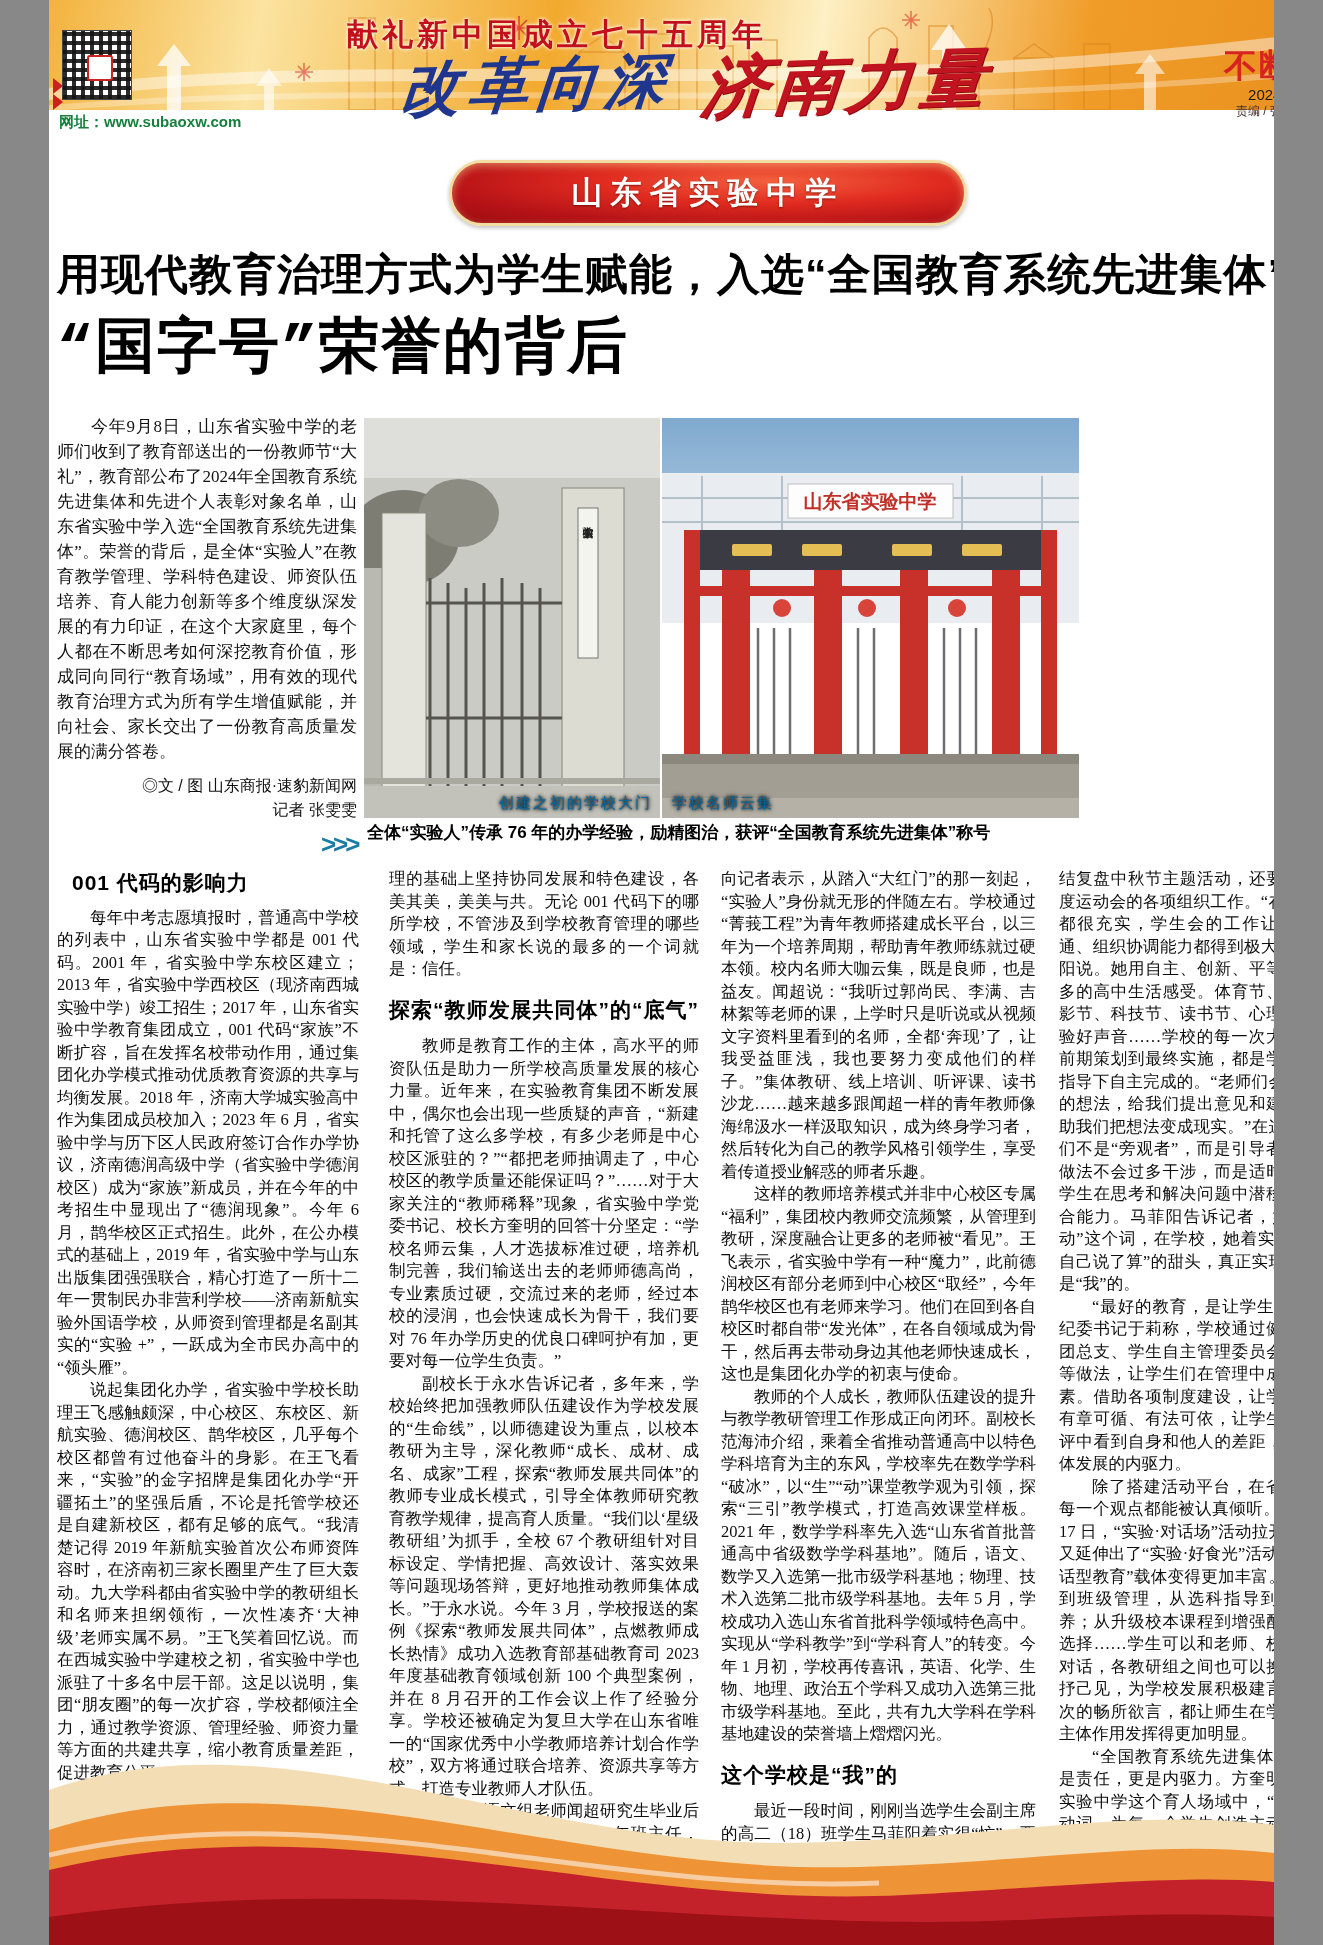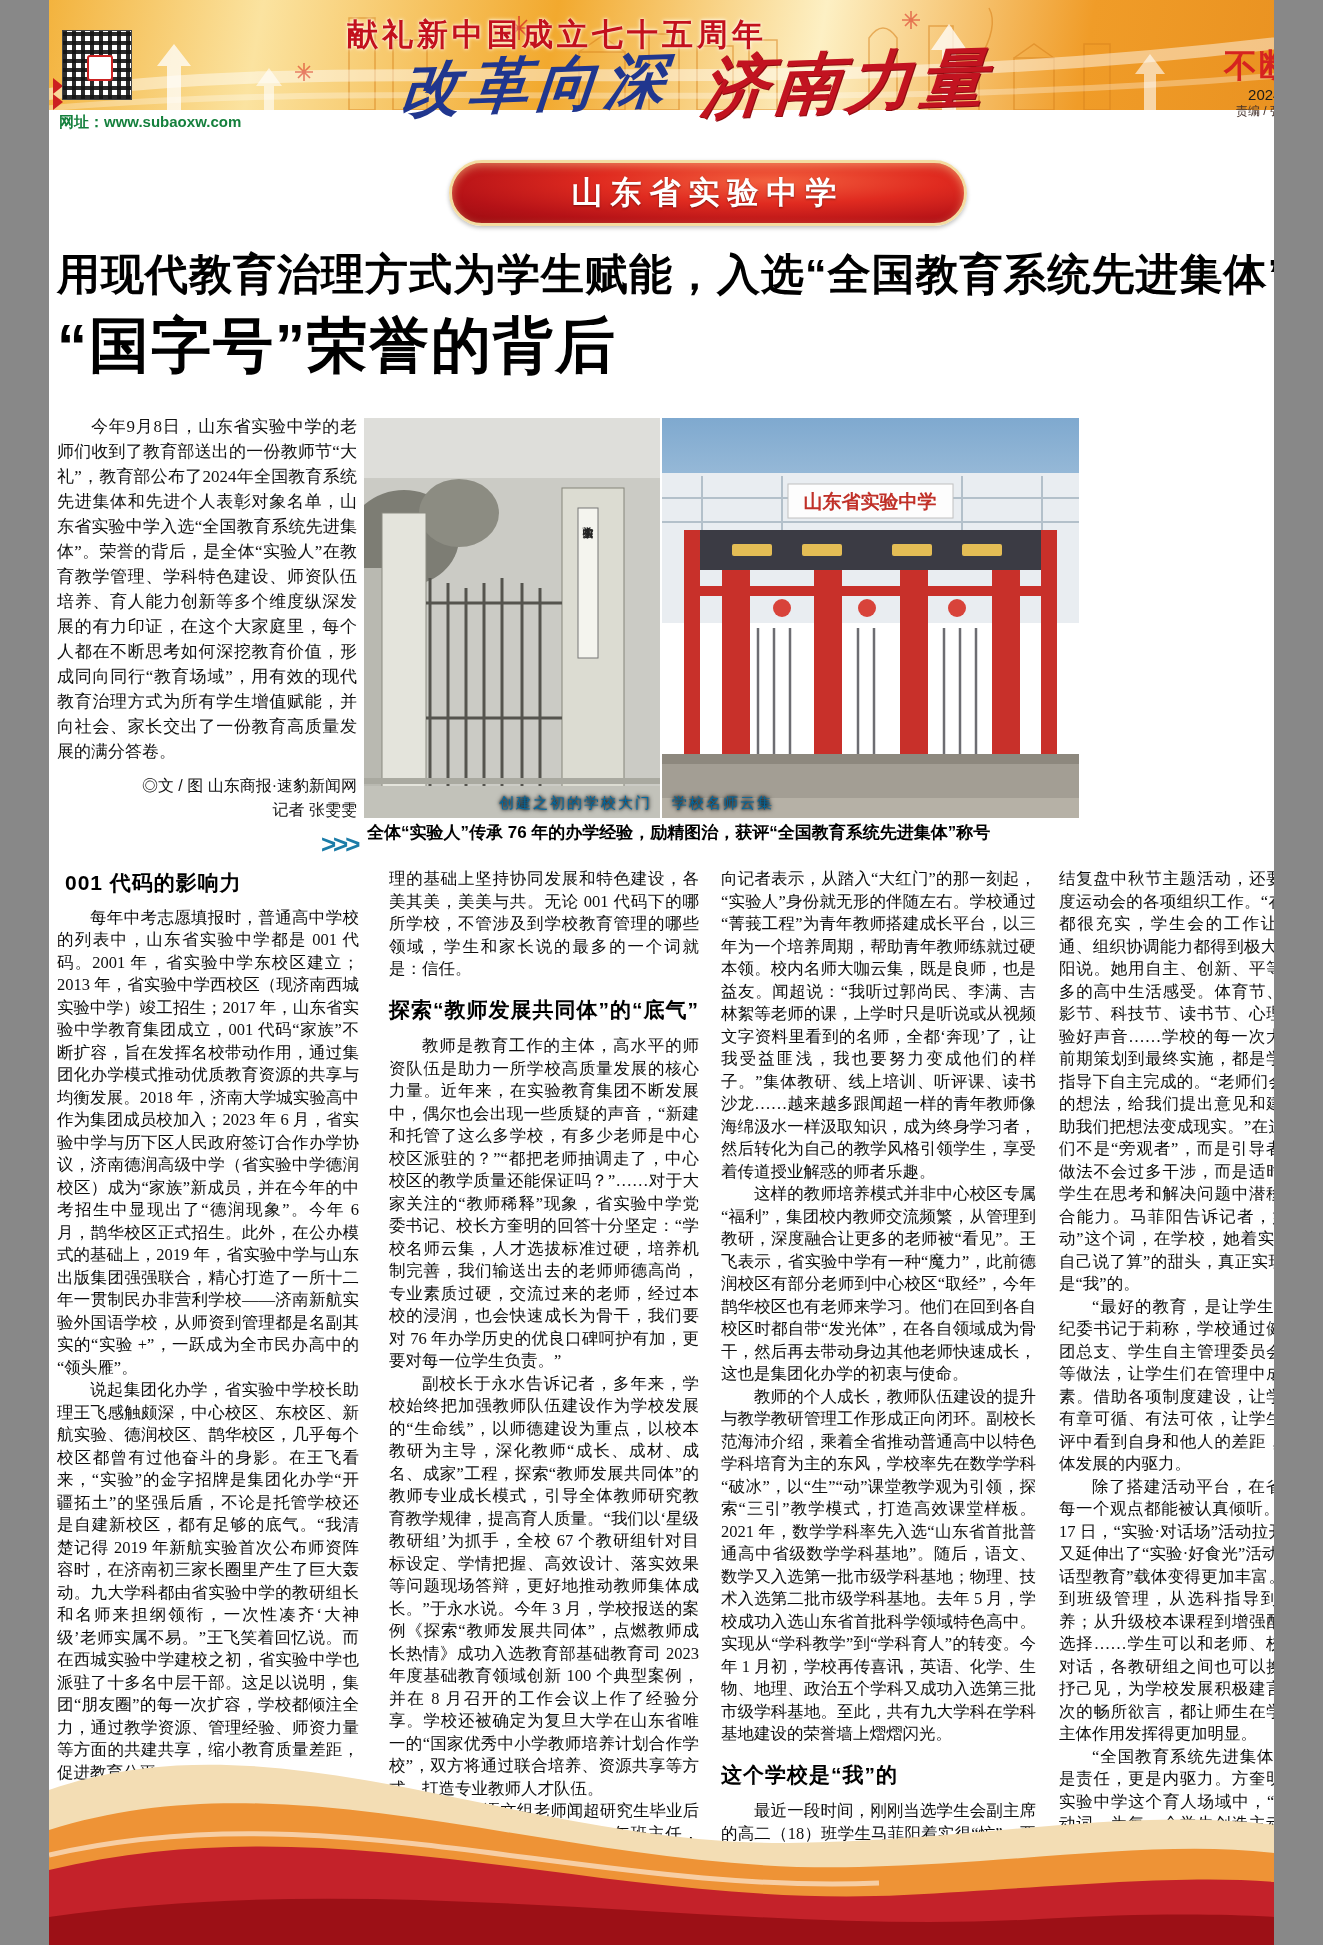--- a/index.html
+++ b/index.html
@@ -35,21 +35,21 @@
 
   
   .badge { position:absolute; left:400px; top:160px; width:518px; height:66px; border-radius:34px;
         background:radial-gradient(ellipse at 62% 30%,#f3603e 0%,#e02b20 38%,#b51217 74%,#990c11 100%);
         border:3px solid #f3dca2; box-shadow:inset 0 3px 8px rgba(255,220,150,.5), 0 2px 4px rgba(0,0,0,.25);
         display:flex; align-items:center; justify-content:center; }
   .badge span { font-family:"Liberation Sans",sans-serif; font-weight:bold; font-size:31px; color:#fff;
         letter-spacing:8px; text-shadow:0 1px 2px rgba(80,0,0,.6); }
   .kicker { position:absolute; left:8px; top:246px; width:1310px; font-family:"Liberation Sans",sans-serif;
         font-weight:bold; font-size:43px; color:#000; letter-spacing:1px; white-space:nowrap; }
-  .main-title { position:absolute; left:8px; top:306px; font-family:Liberation Sans, sans-serif;
+  .main-title { position:absolute; left:8px; top:306px; font-family:Liberation Mono, monospace;
         font-weight:bold; font-size:60px; color:#000; letter-spacing:2px; white-space:nowrap;text-align:right; }
 
   
   .intro { position:absolute; left:8px; top:414px; width:300px; font-size:17px; line-height:25px; text-align:justify; }
   .intro p { text-indent:2em; }
   .byline { margin-top:10px; text-align:right; font-size:16px; line-height:24px; font-family:"Liberation Sans",sans-serif; }
   .more-arrows { margin-top:10px; text-align:right; font-family:"Liberation Sans",sans-serif;
         font-weight:bold; font-style:italic; font-size:26px; letter-spacing:-3px; color:#1b7ca8; }
 
   
@@ -65,21 +65,21 @@
         font-weight:bold; font-size:17px; color:#000; }
 
   
   .col { position:absolute; top:868px; text-align:justify; font-size:16.5px; line-height:22.5px; color:#0d0d0d; }
   .col-1 { left:8px;    width:302px; }
   .col-2 { left:340px;  width:310px; }
   .col-3 { left:672px;  width:315px; }
   .col-4 { left:1010px; width:310px; }
   .col p { text-indent:2em; margin:0; }
   .col p.cont { text-indent:0; }
-  .col h3 { font-family:"Liberation Sans",sans-serif; font-size:21px; color:#000; margin:4px 8px 12px; letter-spacing:1px; }
+  .col h3 { font-family:"Liberation Sans",sans-serif; font-size:21px; color:#000; margin:4px 15px 12px; letter-spacing:1px; }
   .col h3.mid { margin:18px 0 14px; }
 
   
   .wave { position:absolute; left:0; bottom:0; width:1323px; height:250px; pointer-events:none; }
 </style>
 </head>
 <body>
 
 <div class="page">
 

